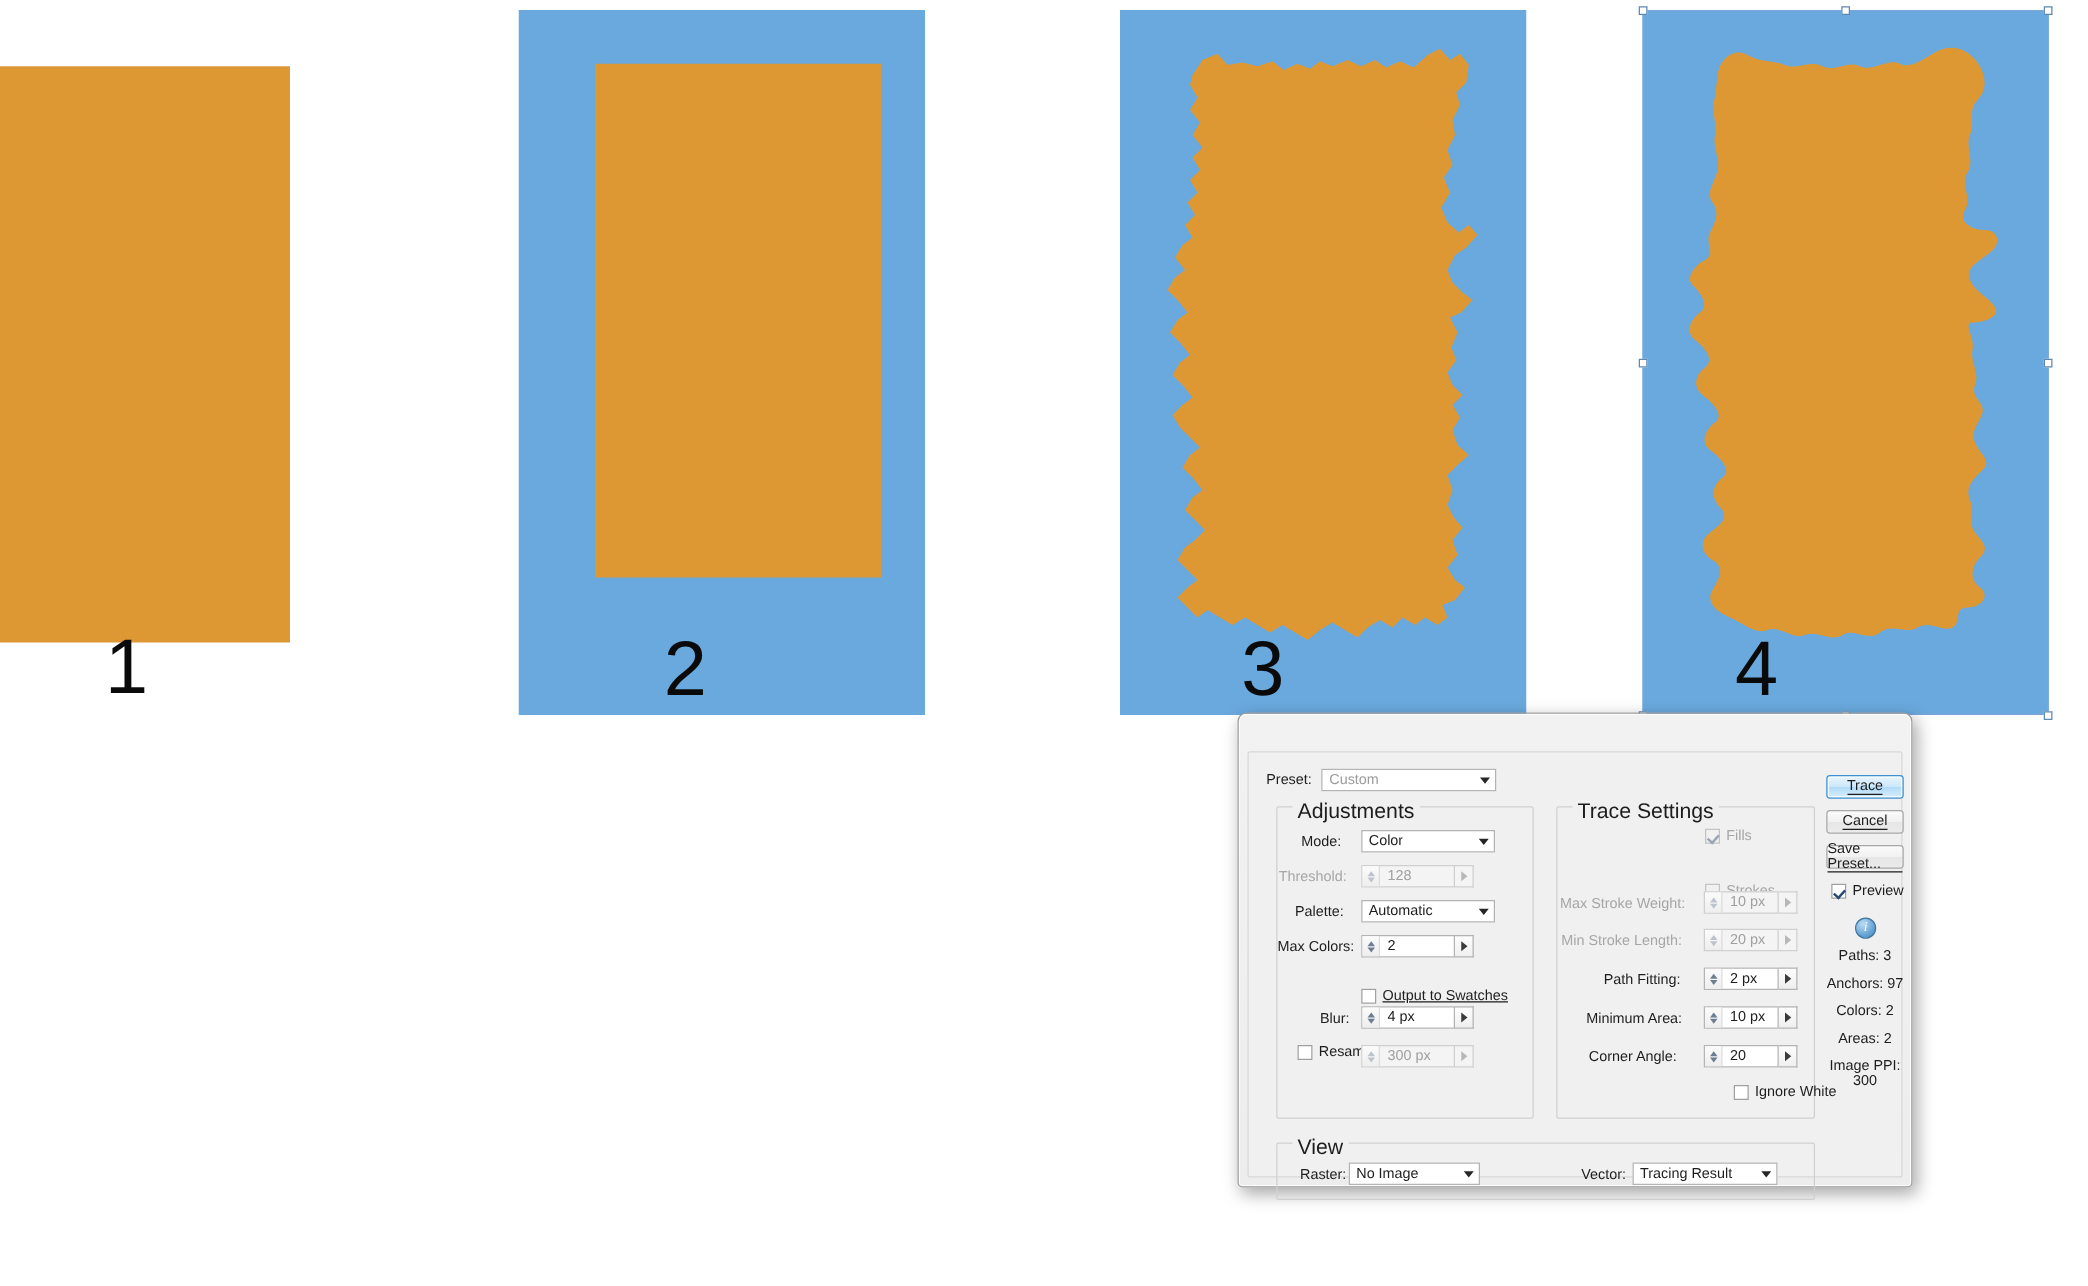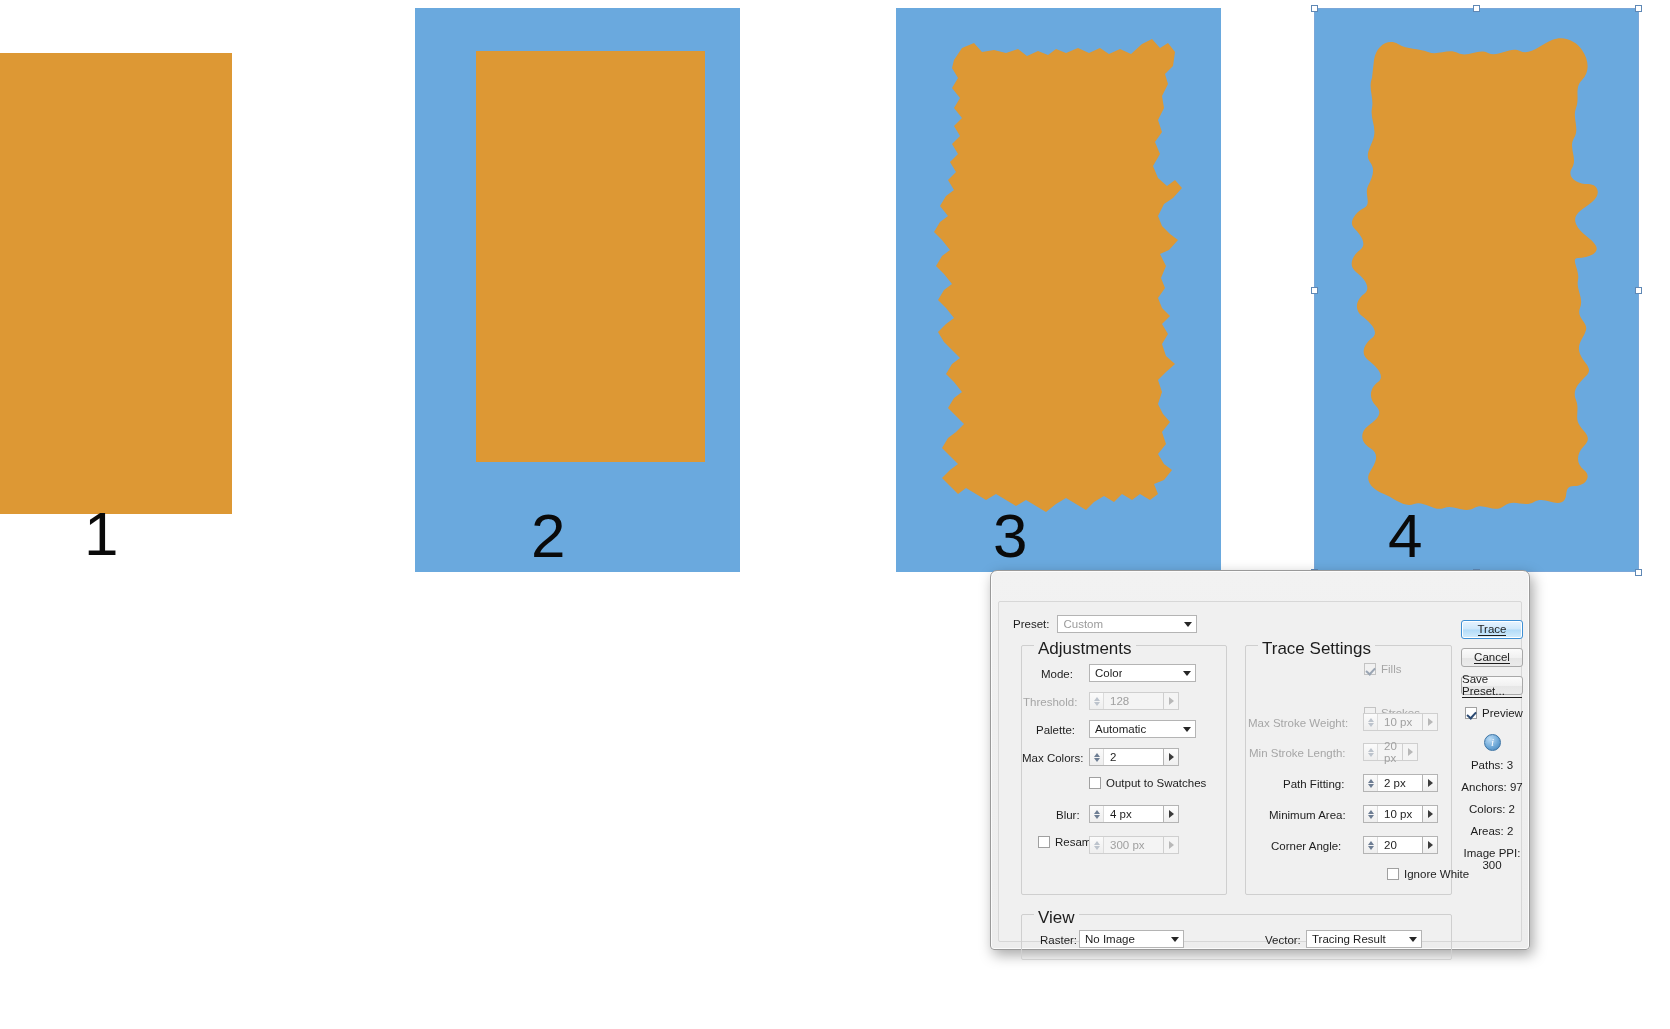--- a/index.html
+++ b/index.html
@@ -317,21 +317,21 @@
             <i class="up"></i>
             <i class="dn"></i>
           </span>
           <span class="sval">2</span>
         </div>
         <div class="spin-more">
             <i></i>
           </div>
       </div>
 
-      <div class="cb" style="position:absolute;left:67px;top:131px;">
+      <div class="cb" style="position:absolute;left:67px;top:145px;text-decoration:underline;">
         <span class="box"></span>
         <span class="cbl">Output to Swatches</span>
       </div>
 
       <span class="lbl" style="position:absolute;left:34px;top:163px;">Blur:</span>
       <div class="field-wrap" style="position:absolute;left:67px;top:159px;">
         <div class="spin" style="width:75px;">
           <span class="stepper">
             <i class="up"></i>
             <i class="dn"></i>
@@ -383,21 +383,21 @@
           </span>
           <span class="sval">10 px</span>
         </div>
         <div class="spin-more disabled">
             <i></i>
           </div>
       </div>
 
       <span class="lbl disabled" style="position:absolute;left:3px;top:101px;">Min Stroke Length:</span>
       <div class="field-wrap" style="position:absolute;left:117px;top:97px;">
-        <div class="spin disabled" style="width:40px;">
+        <div class="spin disabled" style="width:60px;">
           <span class="stepper">
             <i class="up"></i>
             <i class="dn"></i>
           </span>
           <span class="sval">20 px</span>
         </div>
         <div class="spin-more disabled">
             <i></i>
           </div>
       </div>

